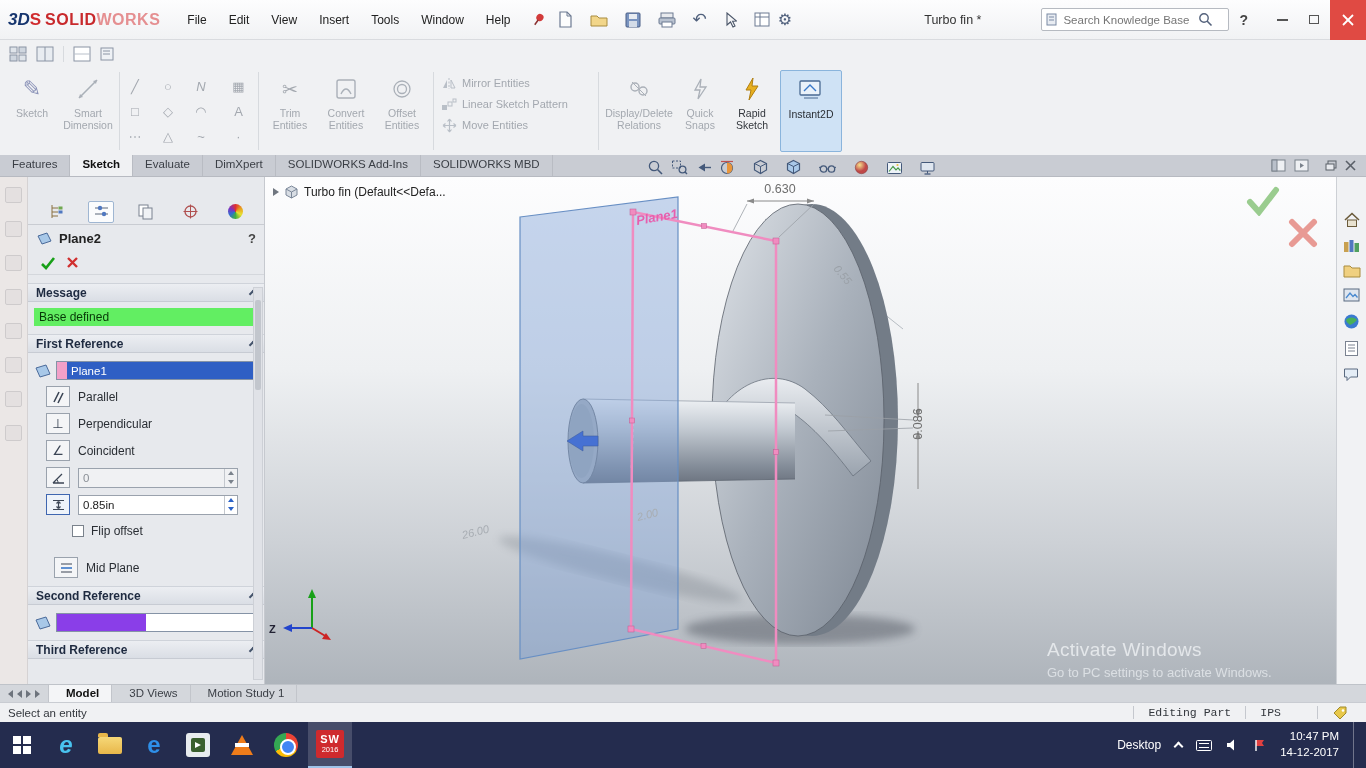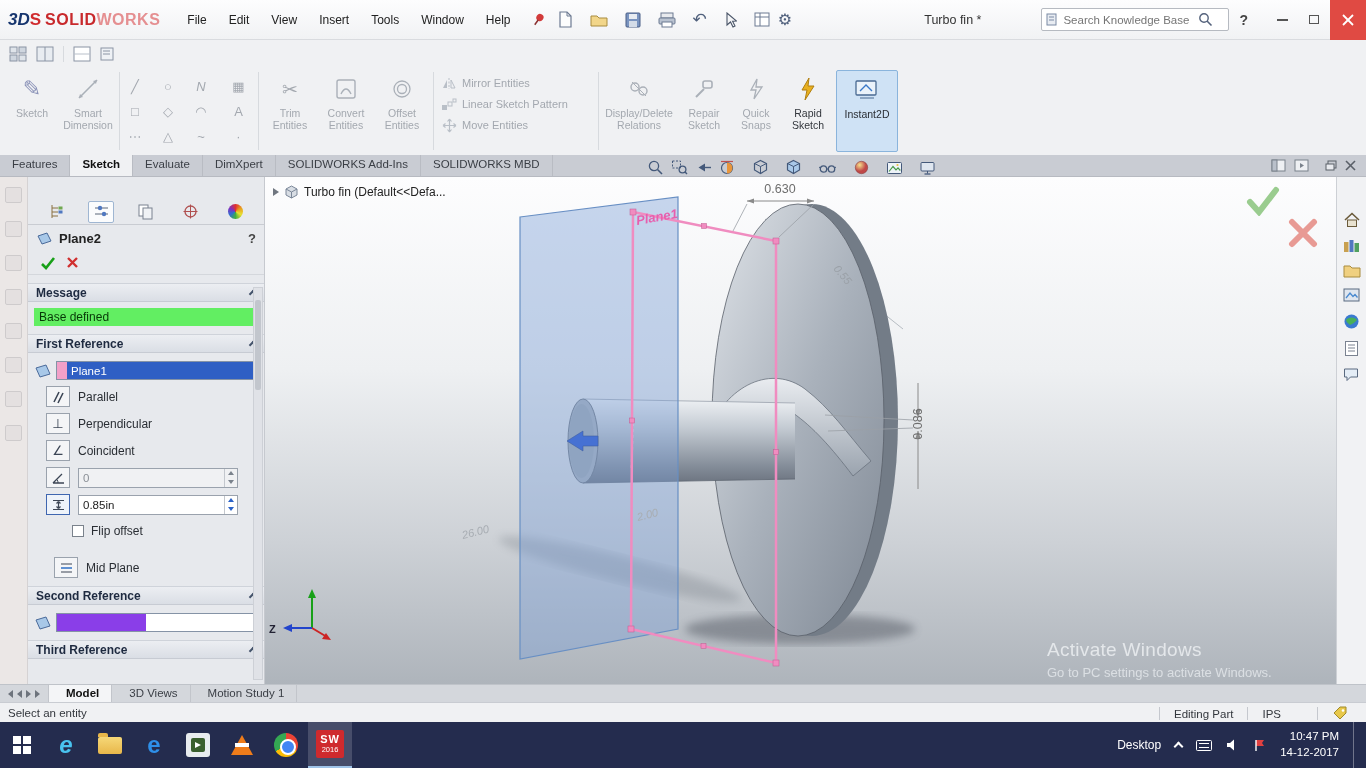--- a/index.html
+++ b/index.html
@@ -130,21 +130,21 @@
   .modeltabs{position:absolute;top:684px;left:0;width:1366px;height:18px;background:#d4d7dc;
     border-top:1px solid #bfc3c9;display:flex;align-items:stretch;font-size:11.5px;}
   .mt-nav{display:flex;align-items:center;gap:4px;padding:0 8px;border-right:1px solid #c2c5cb;}
   .mtt{padding:2px 12px 0 17px;color:#3a3e45;border-right:1px solid #c2c5cb;}
   .mtt.active{background:#f4f5f7;font-weight:bold;color:#111;}
   .tri-l{width:0;height:0;border-top:4px solid transparent;border-bottom:4px solid transparent;border-right:5px solid #6d737c;}
   .tri-r{width:0;height:0;border-top:4px solid transparent;border-bottom:4px solid transparent;border-left:5px solid #6d737c;}
 
   .statusbar{position:absolute;top:702px;left:0;width:1366px;height:20px;background:#f0f1f3;
     border-top:1px solid #c9ccd2;display:flex;align-items:center;font-size:11.5px;color:#33373d;padding:0 8px;}
-  .st-right{margin-left:auto;display:flex;align-items:flex-end;gap:14px;padding-right:10px;}
+  .st-right{margin-left:auto;display:flex;align-items:flex-start;gap:14px;padding-right:10px;font-family:Liberation Mono, monospace;}
   .st-sep{width:1px;height:13px;background:#c5c8ce;}
 
   
   .taskbar{position:absolute;top:722px;left:0;width:1366px;height:46px;background:#242c4e;
     display:flex;align-items:center;color:#fff;}
   .tslot{width:44px;height:46px;display:flex;align-items:center;justify-content:center;}
   .tslot.active{background:rgba(255,255,255,.16);border-bottom:2px solid #9fc3e8;}
   .winlogo{display:grid;grid-template-columns:8px 8px;grid-auto-rows:8px;gap:1.5px;}
   .winlogo div{background:#fff;}
   .ie-e{font-size:24px;font-weight:bold;font-style:italic;color:#49c3ef;line-height:1;}
@@ -446,29 +446,20 @@
         <span class="bicon">
           <svg width="24" height="24">
               <circle cx="8" cy="10" r="4" fill="none" stroke="#aab0b8" stroke-width="1.4"></circle>
               <circle cx="16" cy="14" r="4" fill="none" stroke="#aab0b8" stroke-width="1.4"></circle>
               <line x1="5" y1="5" x2="19" y2="19" stroke="#aab0b8"></line>
             </svg>
         </span>
         <span>Display/Delete Relations</span>
         <span class="dd" style="margin-top:2px;"></span>
       </div>
-      <div class="bigbtn">
-        <span class="bicon">
-          <svg width="24" height="24">
-              <path d="M4 20 L12 12" stroke="#aab0b8" stroke-width="2"></path>
-              <rect x="11" y="4" width="9" height="7" rx="2" fill="none" stroke="#aab0b8" stroke-width="1.6"></rect>
-            </svg>
-        </span>
-        <span>Repair Sketch</span>
-      </div>
       <div class="bigbtn" style="width:48px;">
         <span class="bicon">
           <svg width="22" height="24">
               <path d="M12 2 L6 13 H11 L9 22 L17 10 H11 Z" fill="none" stroke="#aab0b8" stroke-width="1.3"></path>
             </svg>
         </span>
         <span>Quick Snaps</span>
         <span class="dd" style="margin-top:2px;"></span>
       </div>
       <div class="bigbtn on">

